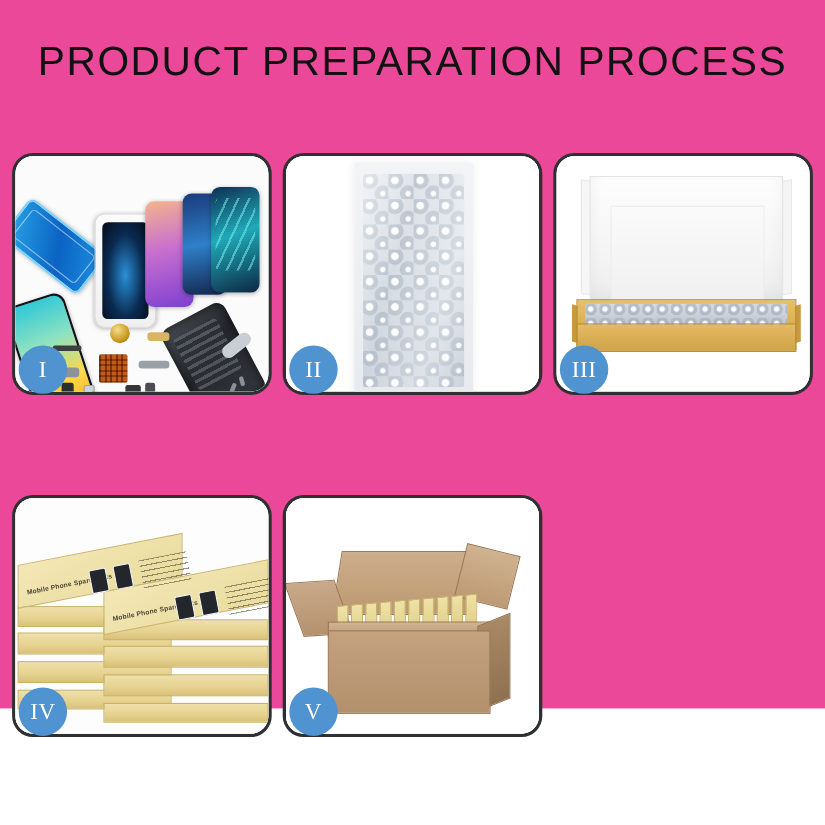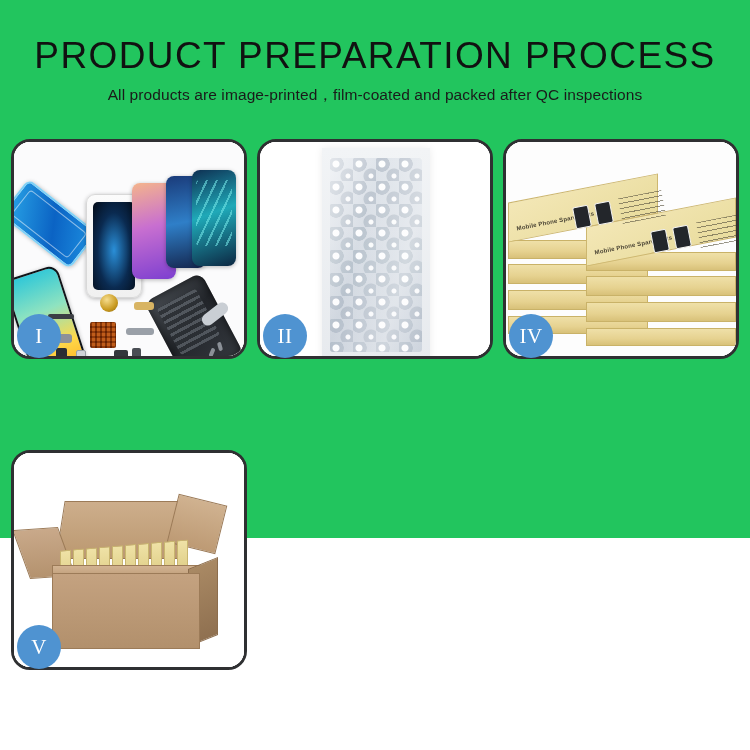--- a/index.html
+++ b/index.html
@@ -8,22 +8,22 @@
     width: 750px;
     height: 750px;
     background: #ffffff;
     font-family: "Liberation Sans", sans-serif;
     overflow: hidden;
   }
 
   .page {
     position: relative;
     width: 750px;
-    height: 538px;
-    background: #22c55e;
+    height: 644px;
+    background: #ec4899;
   }
 
   
   .header { padding-top: 34px; text-align: center; }
 
   .page-title {
     font-family: "Liberation Sans", sans-serif;
     font-size: 37px;
     font-weight: 400;
     letter-spacing: 1.4px;
@@ -364,21 +364,20 @@
     background: rgba(168,140,108,.7); transform: skewY(11deg);
   }
 </style>
 </head>
 <body>
 
 <div class="page">
 
   <div class="header">
     <div class="page-title">PRODUCT PREPARATION PROCESS</div>
-    <div class="page-subtitle">All products are image-printed，film-coated and packed after QC inspections</div>
   </div>
 
   <div class="grid">
 
     <div class="panel">
       <div class="panel-photo">
         <div class="p1-bg"></div>
         <div class="scr scr-a"></div>
         <div class="scr scr-b"></div>
         <div class="scr scr-c"></div>
@@ -407,20 +406,36 @@
       <div class="panel-photo">
         <div class="p2-bg"></div>
         <div class="bubble-pack">
           <div class="bubble-field"></div>
           <div class="bubble-sheen"></div>
         </div>
       </div>
       <div class="badge">II</div>
     </div>
 
+    <div class="panel">
+      <div class="panel-photo">
+        <div class="p3-bg"></div>
+        <div class="m-lid-wingL"></div>
+        <div class="m-lid-wingR"></div>
+        <div class="m-lid">
+          <div class="m-lid-inner"></div>
+        </div>
+        <div class="m-tabL"></div>
+        <div class="m-tabR"></div>
+        <div class="m-base"></div>
+        <div class="m-fill"></div>
+        <div class="m-base-front"></div>
+      </div>
+      <div class="badge">III</div>
+    </div>
 
     <div class="panel">
       <div class="panel-photo">
         <div class="p4-bg"></div>
         <div class="stack">
 
           <div class="kbox" style="left:6px;  top:160px; width:140px; height:18px;"></div>
           <div class="kbox" style="left:6px;  top:134px; width:140px; height:20px;"></div>
           <div class="kbox" style="left:6px;  top:108px; width:140px; height:20px;"></div>
           <div class="kbox" style="left:6px;  top:84px;  width:140px; height:19px;"></div>

